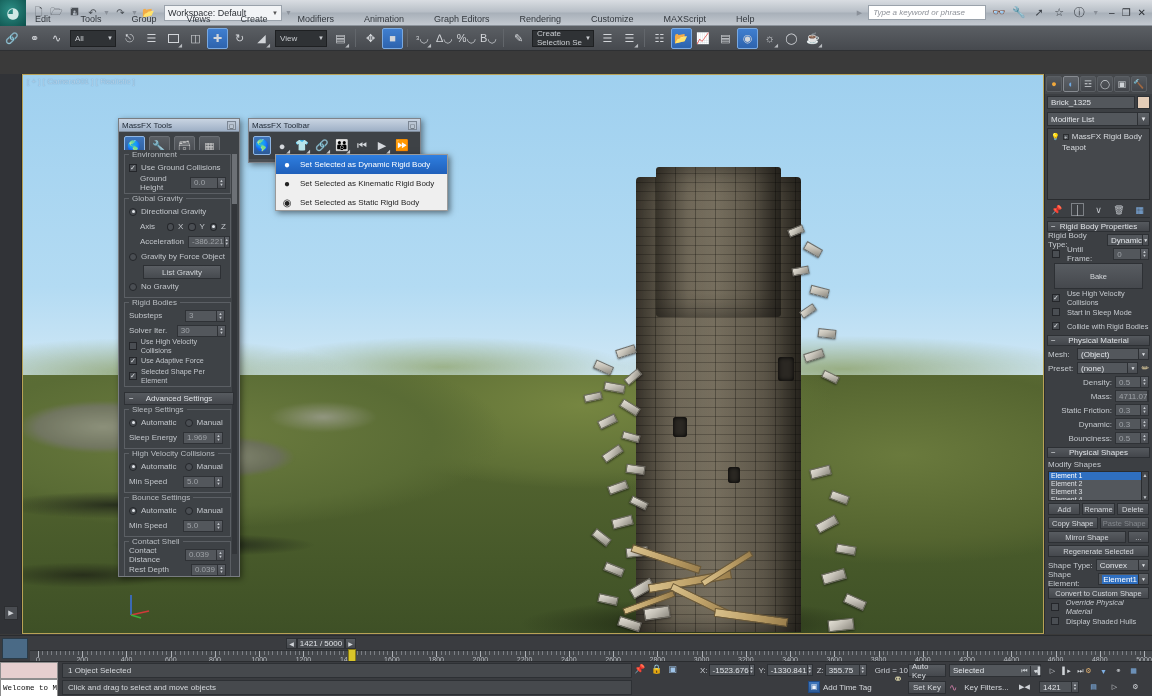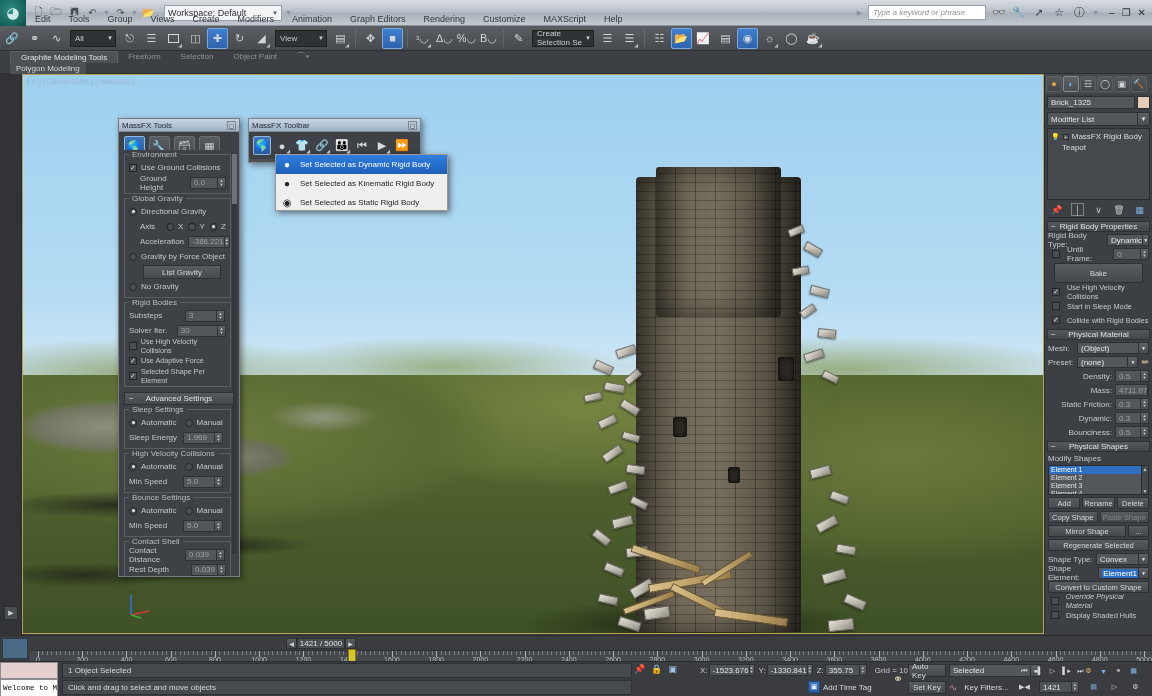--- a/index.html
+++ b/index.html
@@ -44,21 +44,21 @@
     width:118px; height:15px; background:#fff; border:1px solid #9aa2ab;
     color:#8d9198; font-style:italic; font-size:8px;
     display:flex; align-items:center; padding-left:4px;
   }
   .ticon { color:#3d4249; font-size:11px; width:14px; text-align:center; }
   .winbtns { display:flex; gap:7px; color:#2e3237; font-size:10px; padding-left:4px;}
 
   
   .menubar {
     position:absolute; left:0; top:13px; height:13px; left:26px;
-    display:flex; align-items:flex-end; gap:0px;
+    display:flex; align-items:flex-end; gap:12px;
   }
   .menuitem {
     padding:0 9px; font-size:9px; color:#33383e; line-height:13px; cursor:default;
   }
 
   
   .maintb {
     position:absolute; left:0; top:26px; width:1152px; height:25px;
     background:linear-gradient(#5b5f64,#46494e);
     border-bottom:1px solid #2e3033;
@@ -565,32 +565,20 @@
     <div class="tbtn">☷</div>
     <div class="tbtn on">📂</div>
     <div class="tbtn">📈</div>
     <div class="tbtn">▤</div>
     <div class="tbtn on">◉</div>
     <div class="tbtn">☼<span class="dd">◢</span></div>
     <div class="tbtn">◯</div>
     <div class="tbtn">☕<span class="dd">◢</span></div>
   </div>
 
-  <div class="ribbon">
-    <div class="ribtabs">
-      <div class="ribtab active">Graphite Modeling Tools</div>
-      <div class="ribtab">Freeform</div>
-      <div class="ribtab">Selection</div>
-      <div class="ribtab">Object Paint</div>
-      <div class="ribtab">⏜ ▾</div>
-    </div>
-    <div class="ribsub">
-      <span>Polygon Modeling</span>
-    </div>
-  </div>
 
   <div class="leftstrip">
     <div class="playbtn">▶</div>
   </div>
 
   <div class="vp-outer">
     <div class="vp-sky"></div>
     <div class="vp-far"></div>
     <div class="vp-hills"></div>
     <div class="vp-rocks"></div>
@@ -920,21 +908,21 @@
       </div>
       <div class="cprow">
         <span class="cbx" style="margin-left:4px;"></span>
         <span class="l">Until Frame:</span>
         <span class="spin" style="width:36px;">
           <span>0</span>
           <span class="arrows">▲<br>▼</span>
         </span>
       </div>
       <div class="btnrow" style="margin:3px 6px;">
-        <span class="cbtn" style="height:20px;">Bake</span>
+        <span class="cbtn" style="height:26px;">Bake</span>
       </div>
       <div class="cprow">
         <span class="cbx" style="margin-left:4px;">✓</span>
         <span class="l" style="font-size:7.4px;">Use High Velocity Collisions</span>
       </div>
       <div class="cprow">
         <span class="cbx" style="margin-left:4px;"></span>
         <span class="l" style="font-size:7.4px;">Start in Sleep Mode</span>
       </div>
       <div class="cprow">

